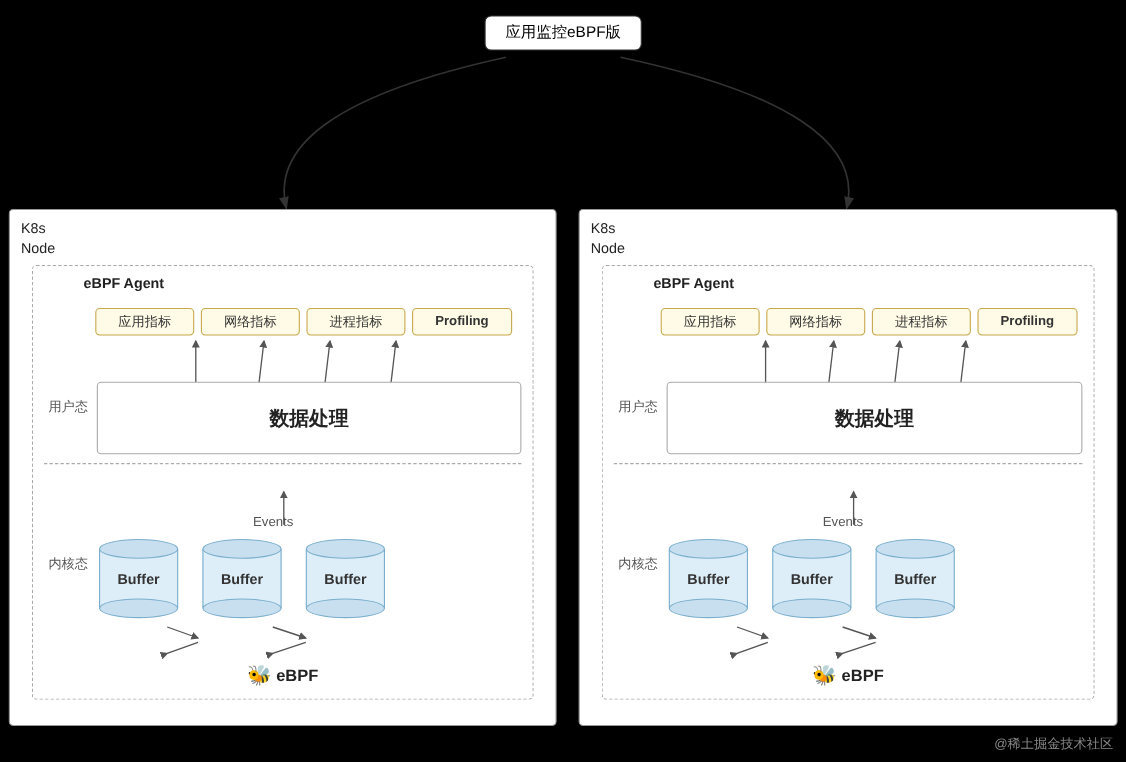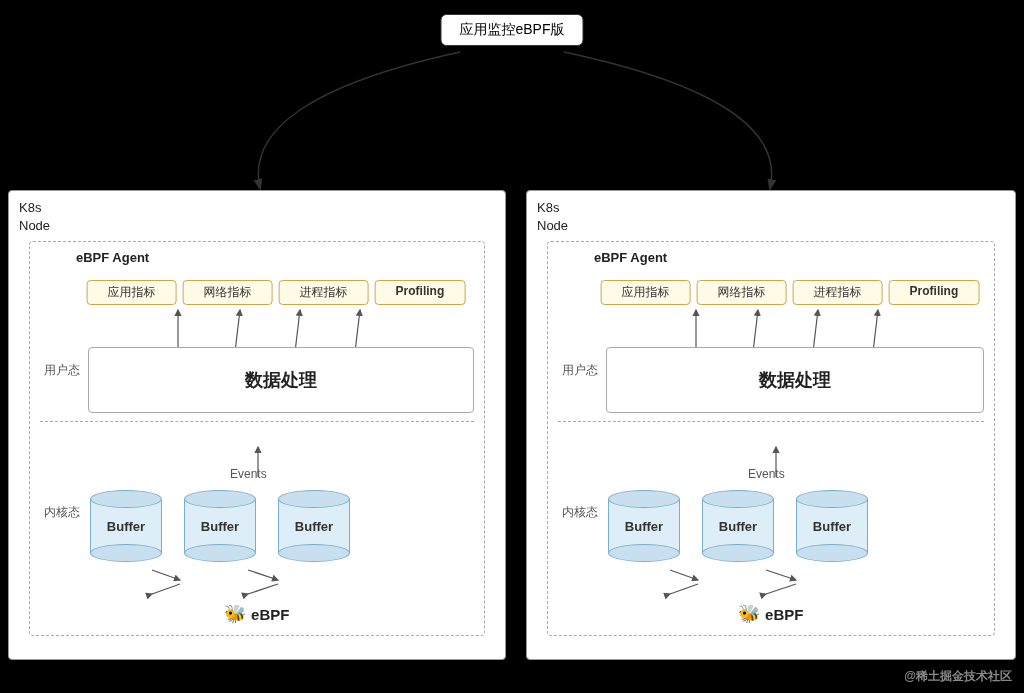--- a/index.html
+++ b/index.html
@@ -191,21 +191,20 @@
       font-size: 18px;
     }
 
     
     .watermark {
       position: absolute;
       bottom: 8px;
       right: 12px;
       font-size: 12px;
       color: #888;
-      font-weight: bold;
     }
   </style>
 </head>
 <body>
 
 <div class="diagram-container">
 
   <div class="top-box">
     <span>应用监控eBPF版</span>
   </div>

